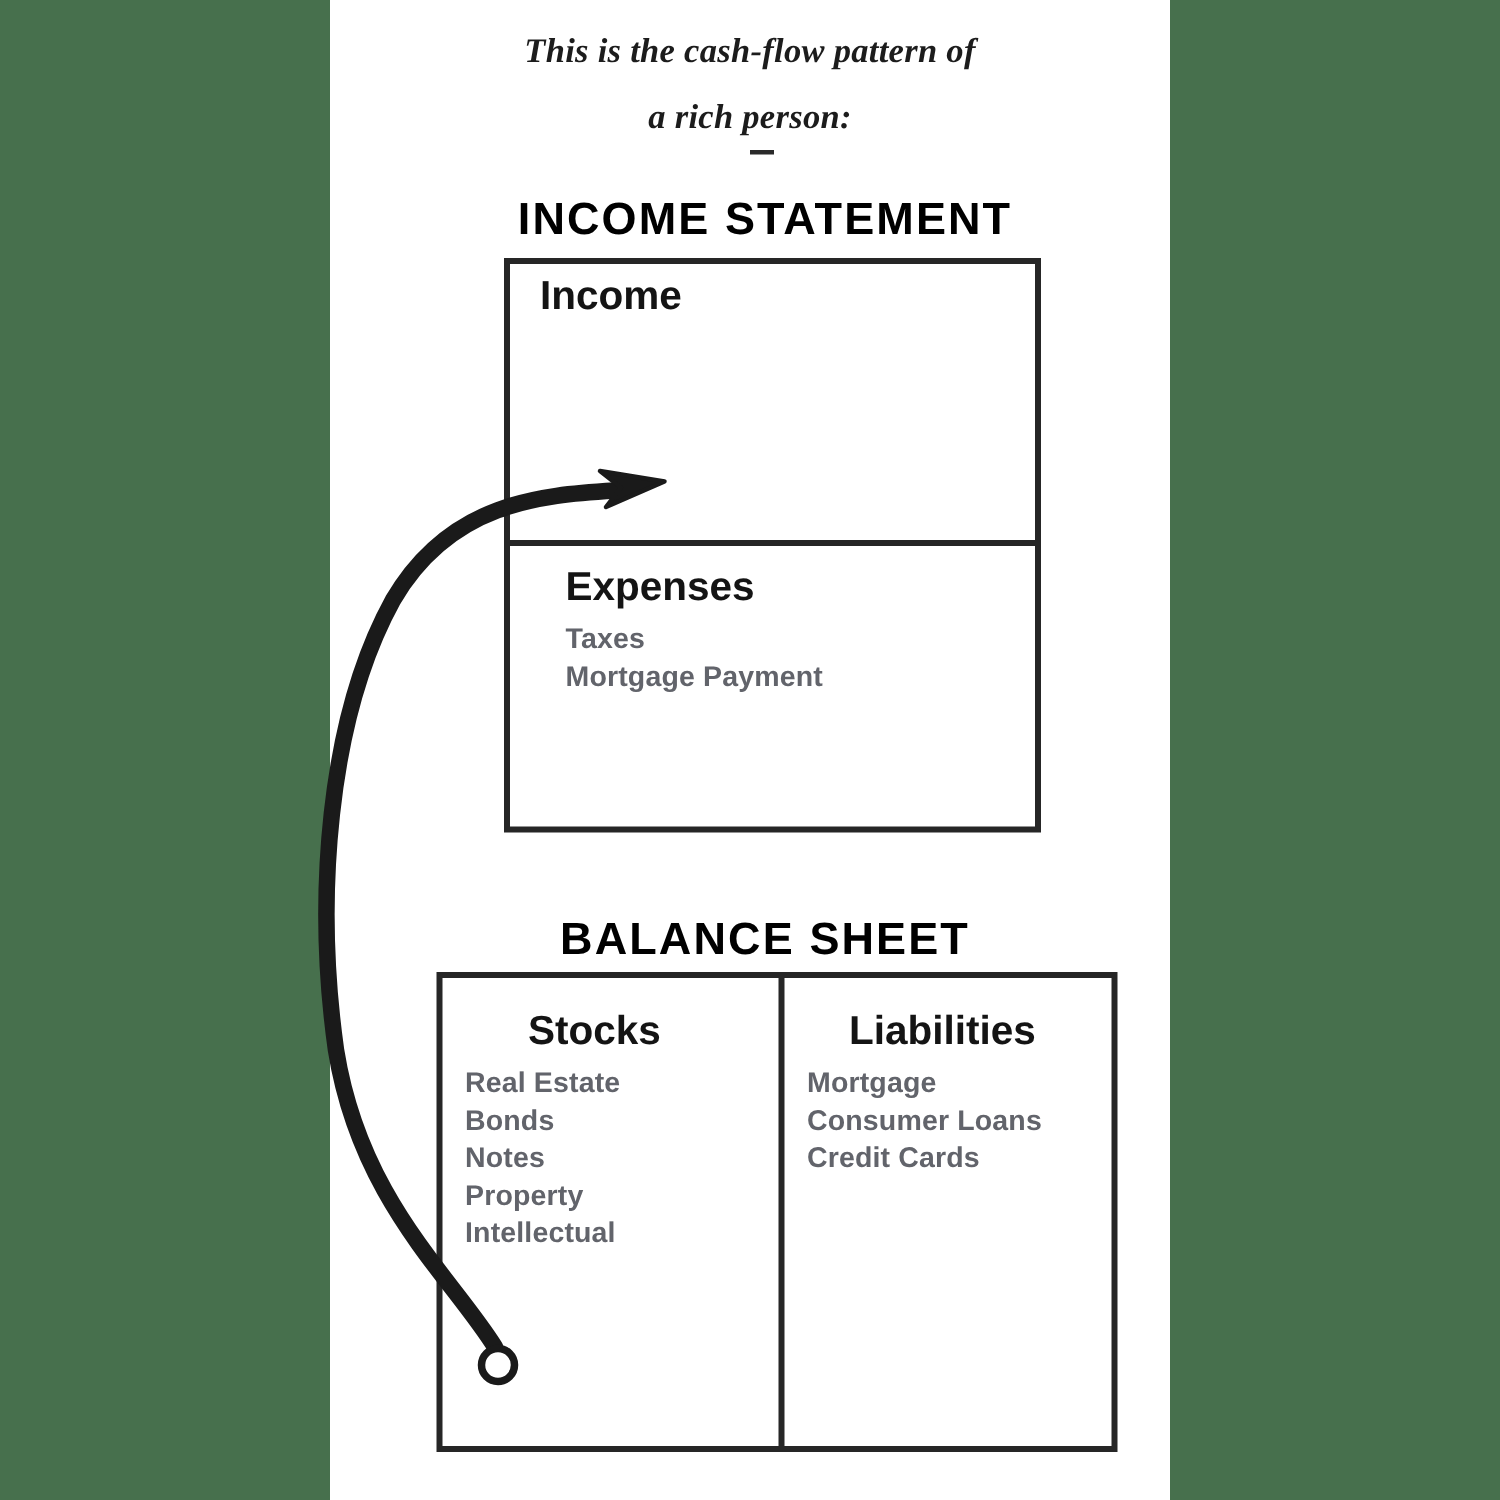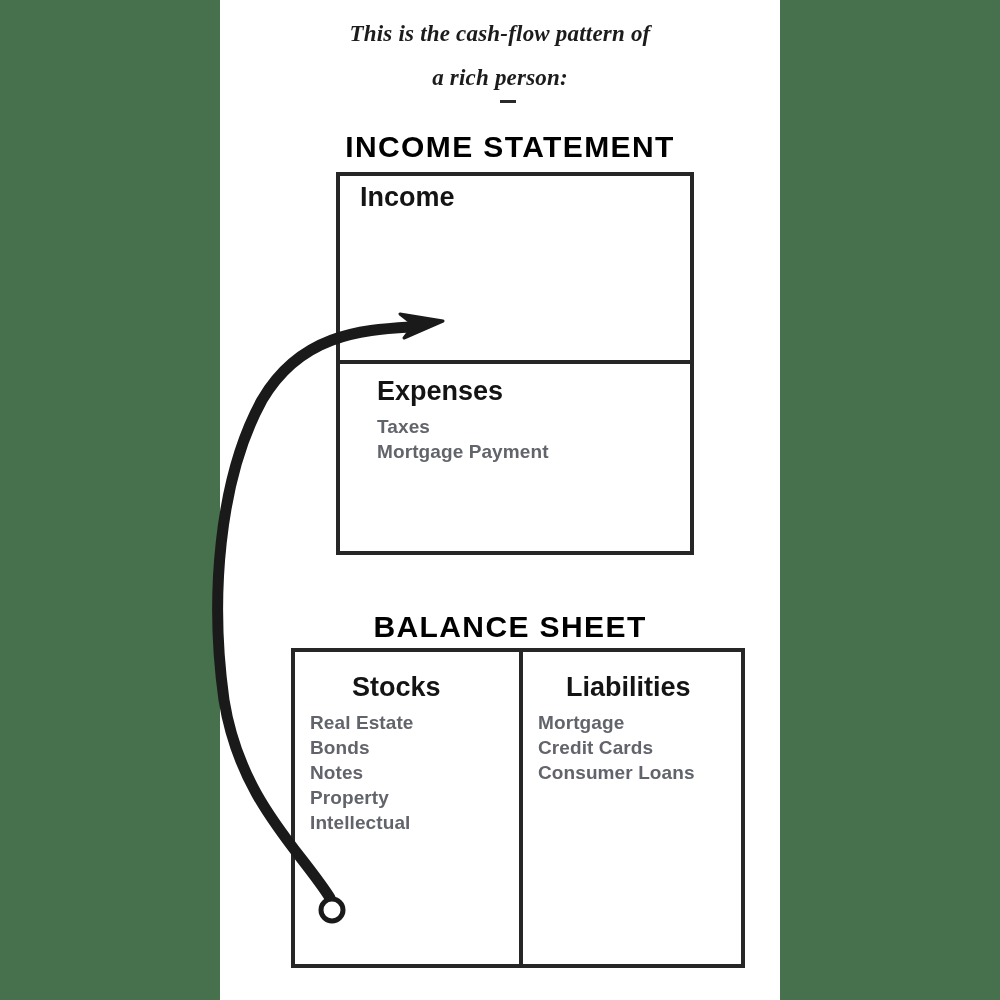--- a/index.html
+++ b/index.html
@@ -195,22 +195,22 @@
       <li>Notes</li>
       <li>Property</li>
       <li>Intellectual</li>
     </ul>
   </div>
 
   <div class="block" id="liabilities-block">
     <div class="block-title">Liabilities</div>
     <ul class="item-list">
       <li>Mortgage</li>
+      <li>Consumer Loans</li>
       <li>Credit Cards</li>
-      <li>Consumer Loans</li>
     </ul>
   </div>
 
   <svg id="flow-arrow" viewBox="0 0 1000 1000">
 
     <path d="M 330 898
              C 300 850, 240 800, 224 700
              C 210 600, 218 480, 262 400
              C 300 335, 360 330, 410 327" fill="none" stroke="#1a1a1a" stroke-width="11" stroke-linecap="round"></path>
 

